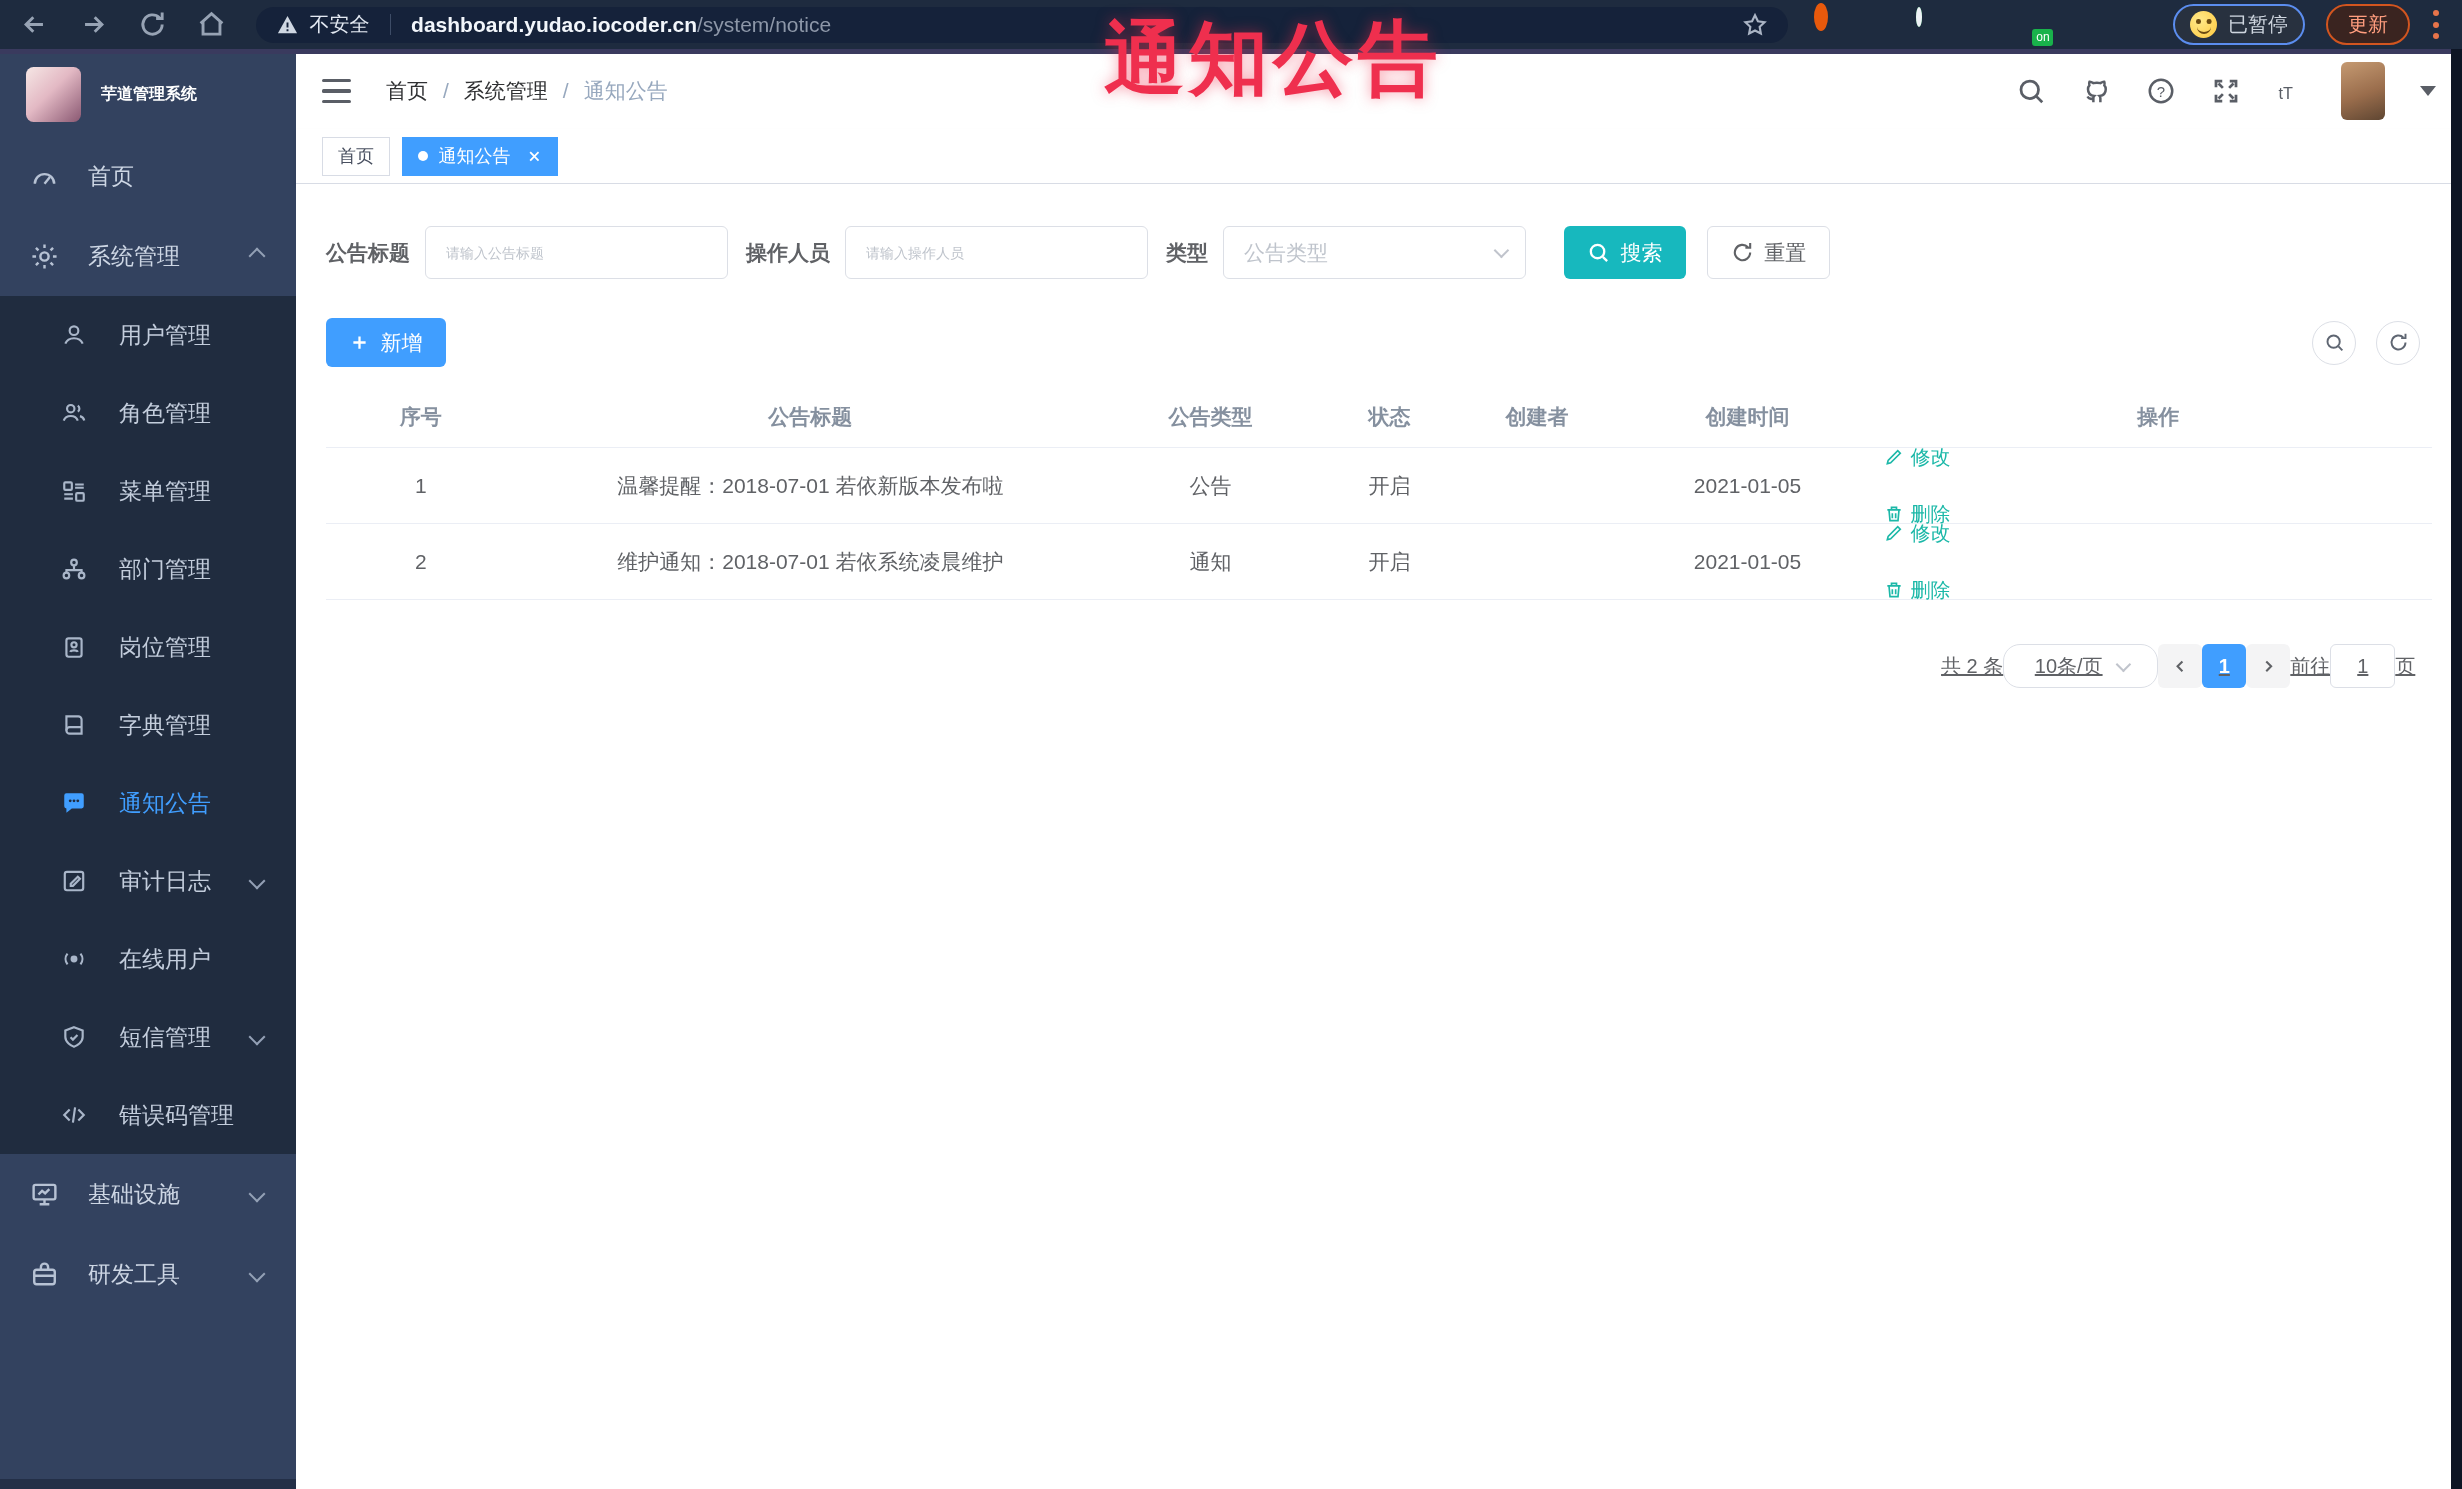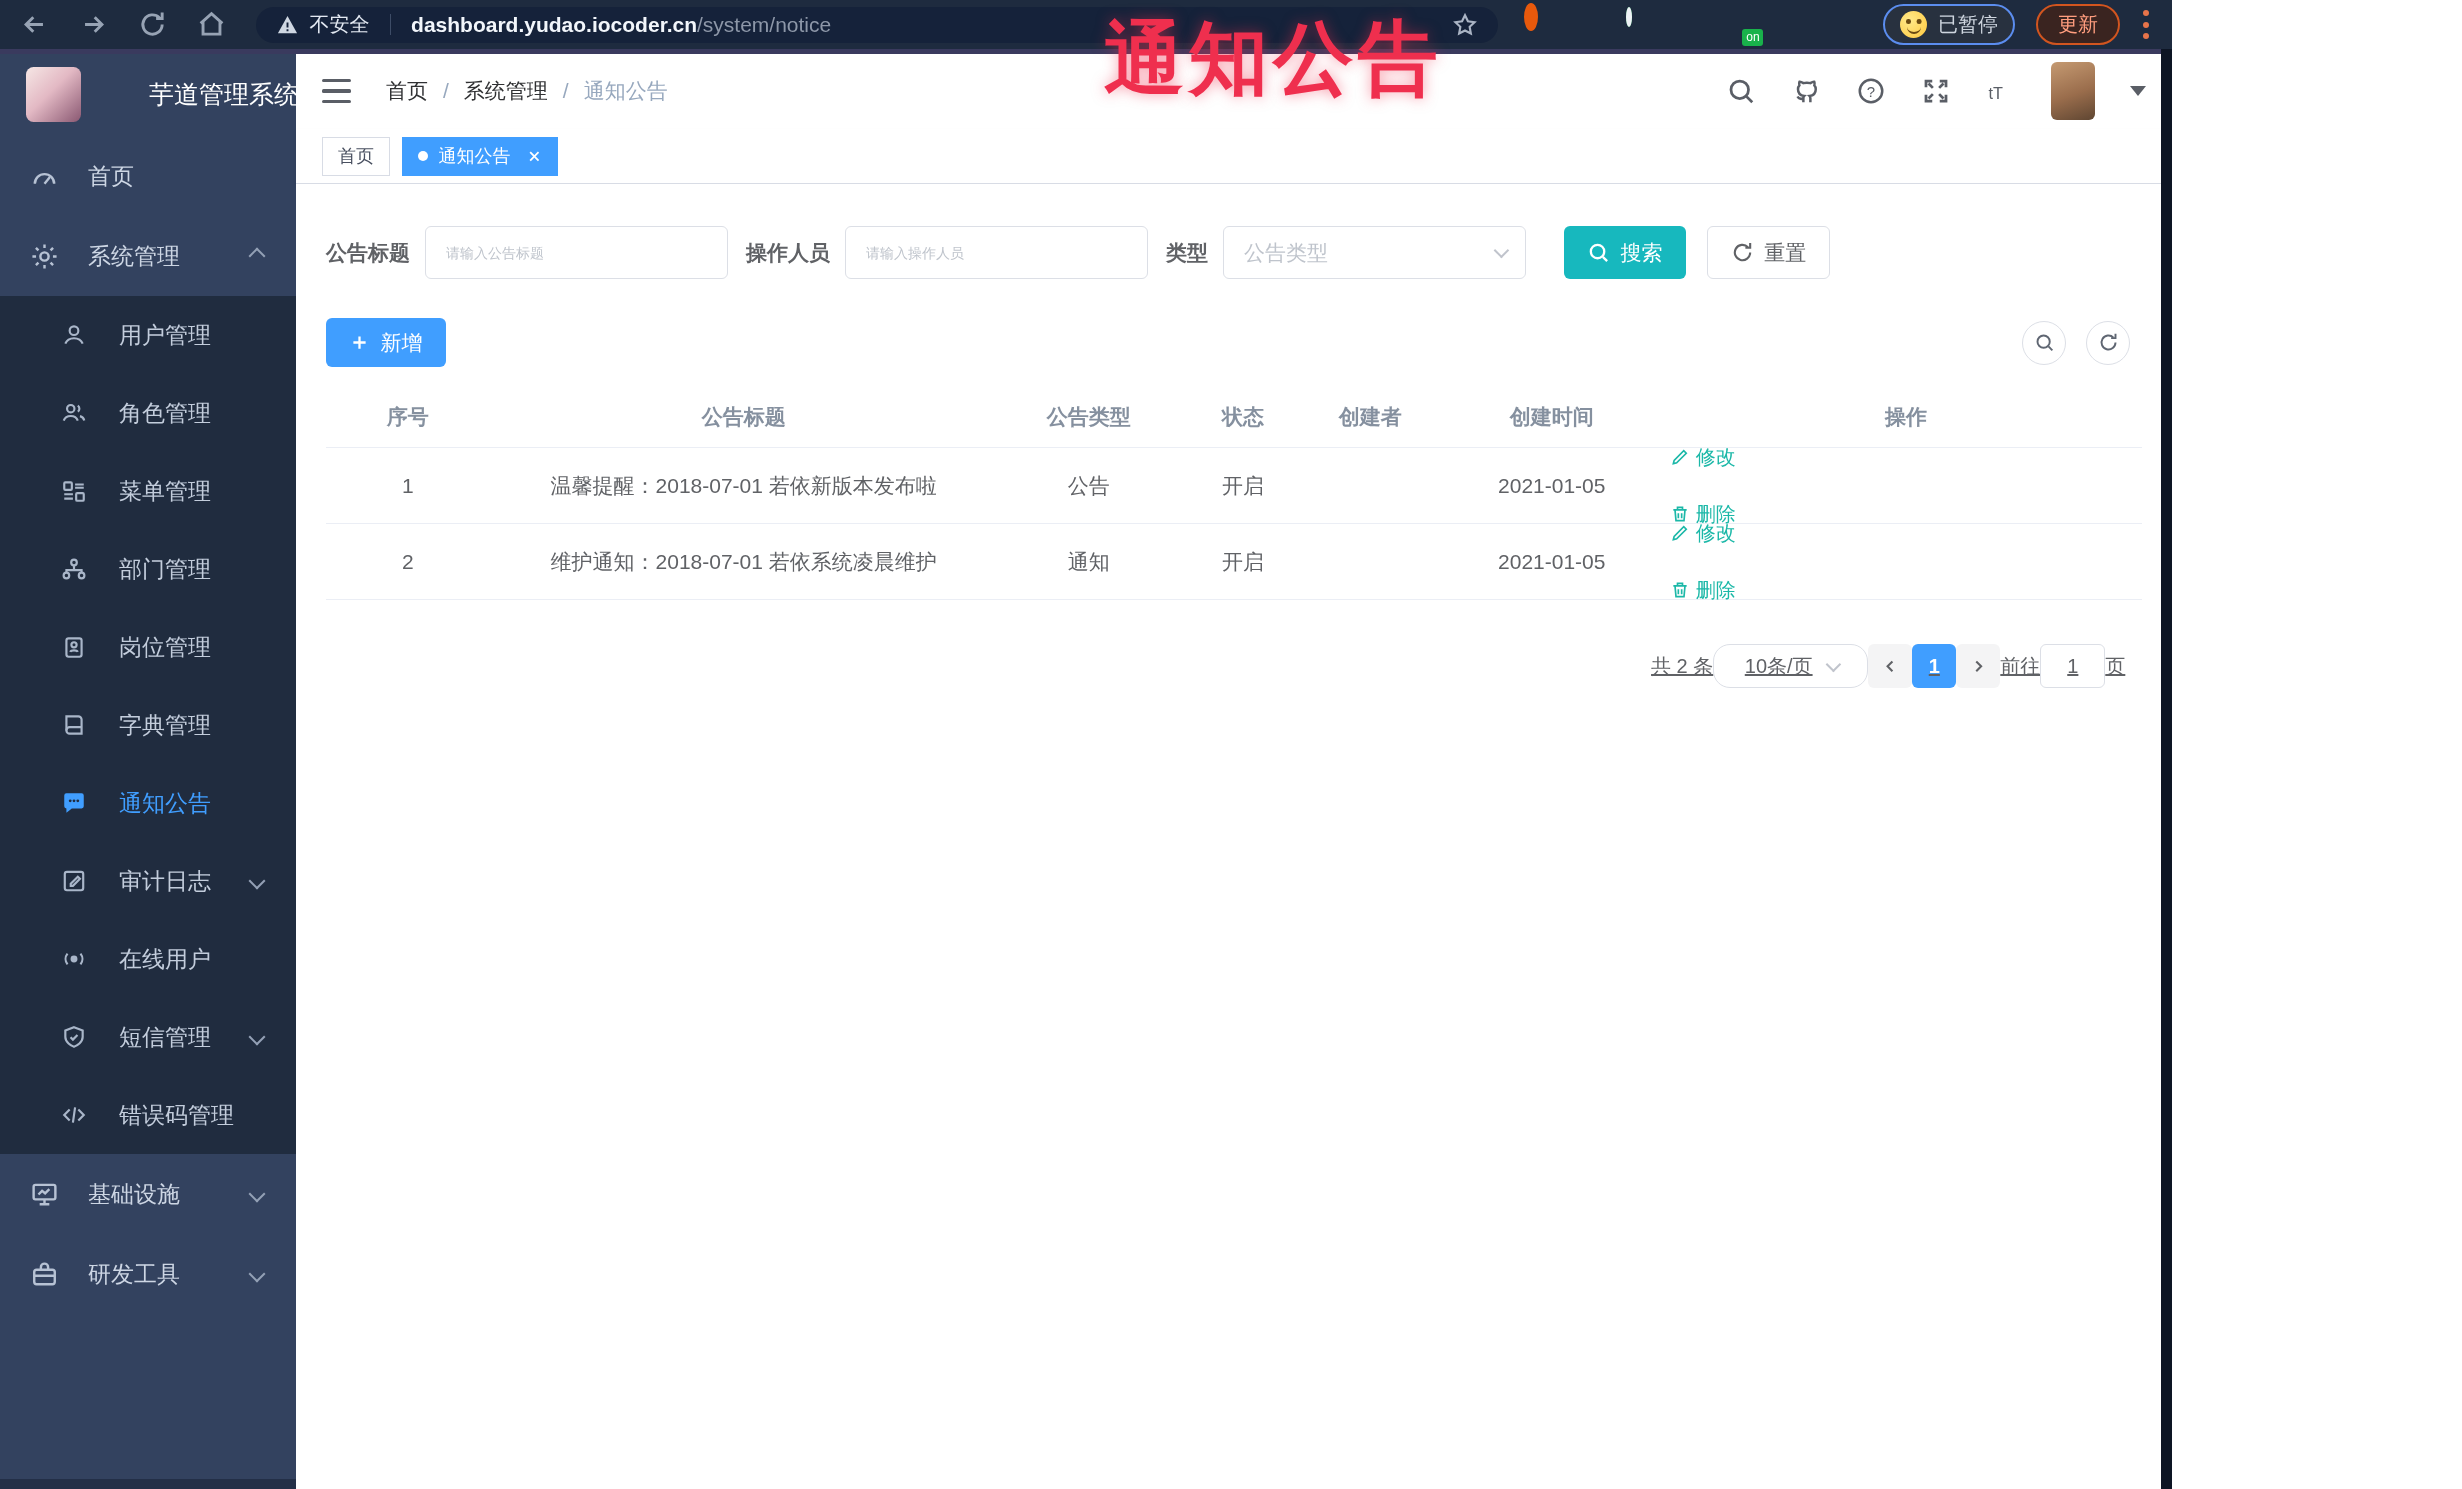--- a/index.html
+++ b/index.html
@@ -1,18 +1,18 @@
 <!DOCTYPE html>
 <html style="font-size:12px"><head>
 <meta charset="utf-8">
 <style>
   * { margin:0; padding:0; box-sizing:border-box; }
   html,body { width:2462px; height:1490px; overflow:hidden; }
   body { font-family:"Liberation Sans","DejaVu Sans",sans-serif; }
-  .screen { position:relative; width:2172px; height:1490px; background:#e5e5e5; overflow:hidden; }
+  .screen { position:relative; width:2462px; height:1490px; background:#e5e5e5; overflow:hidden; }
 
   
   .chrome { position:absolute; top:0; left:0; right:0; height:49px; background:#1e2b3f; display:flex; align-items:center; padding:0 20px; z-index:30; }
   .nav-ico { width:29px; height:29px; color:#97a3b4; margin-right:30px; flex:0 0 auto; }
   .nav-ico svg { width:100%; height:100%; }
   .addr { flex:1 1 auto; height:36px; background:#15223a; border-radius:20px; display:flex; align-items:center; padding:0 20px; margin-right:26px; min-width:0; }
   .warn-tri { width:23px; height:23px; color:#cfd7e2; flex:0 0 auto; }
   .sec-text { font-size:20px; color:#e3e9f2; margin-left:10.6px; white-space:nowrap; }
   .addr-sep { width:1.5px; height:21px; background:#3d4c66; margin:0 20px; }
   .url { font-size:21px; white-space:nowrap; overflow:hidden; }
@@ -42,21 +42,21 @@
   
   .overlay-title { position:absolute; left:1104px; top:6px; z-index:60; font-size:80px; font-weight:700; letter-spacing:4.6px; color:#ef2f4e; text-shadow:0 0 13.7px rgba(239,47,78,.5); pointer-events:none; }
 
   
   .app { position:absolute; top:53px; left:0; right:0; bottom:0; display:flex; }
 
   
   .sidebar { width:296px; flex:0 0 296px; background:#33425f; color:#cdd6e4; display:flex; flex-direction:column; }
   .logo-row { height:83px; display:flex; align-items:center; padding-left:26px; gap:20px; }
   .logo-img { width:55px; height:55px; border-radius:7.6px; background:linear-gradient(135deg,#f6e7e5 0%,#e3b9c4 45%,#8a5872 100%); flex:0 0 auto; }
-  .logo-title { font-size:25px; font-weight:400; color:#fff; white-space:nowrap;margin-left:48px; }
+  .logo-title { font-size:16px; font-weight:700; color:#fff; white-space:nowrap; }
   .m-item { height:80px; display:flex; align-items:center; padding:0 33px 0 30px; font-size:23px; gap:29px; cursor:pointer; white-space:nowrap; }
   .m-item .mi { width:29px; height:29px; color:#b7c2d4; flex:0 0 auto; }
   .mi svg { width:100%; height:100%; }
   .submenu { background:#202c3f; }
   .s-item { height:78px; display:flex; align-items:center; padding:0 33px 0 61px; gap:32px; font-size:23px; color:#c3cddc; cursor:pointer; white-space:nowrap; }
   .s-item .mi { width:26px; height:26px; color:#a9b6c9; flex:0 0 auto; }
   .s-item.active { color:#409eff; }
   .s-item.active .mi { color:#409eff; }
   .chev { width:12px; height:12px; border-right:2.3px solid #93a0b5; border-bottom:2.3px solid #93a0b5; margin-left:auto; flex:0 0 auto; }
   .chev.down { transform:rotate(45deg); }

